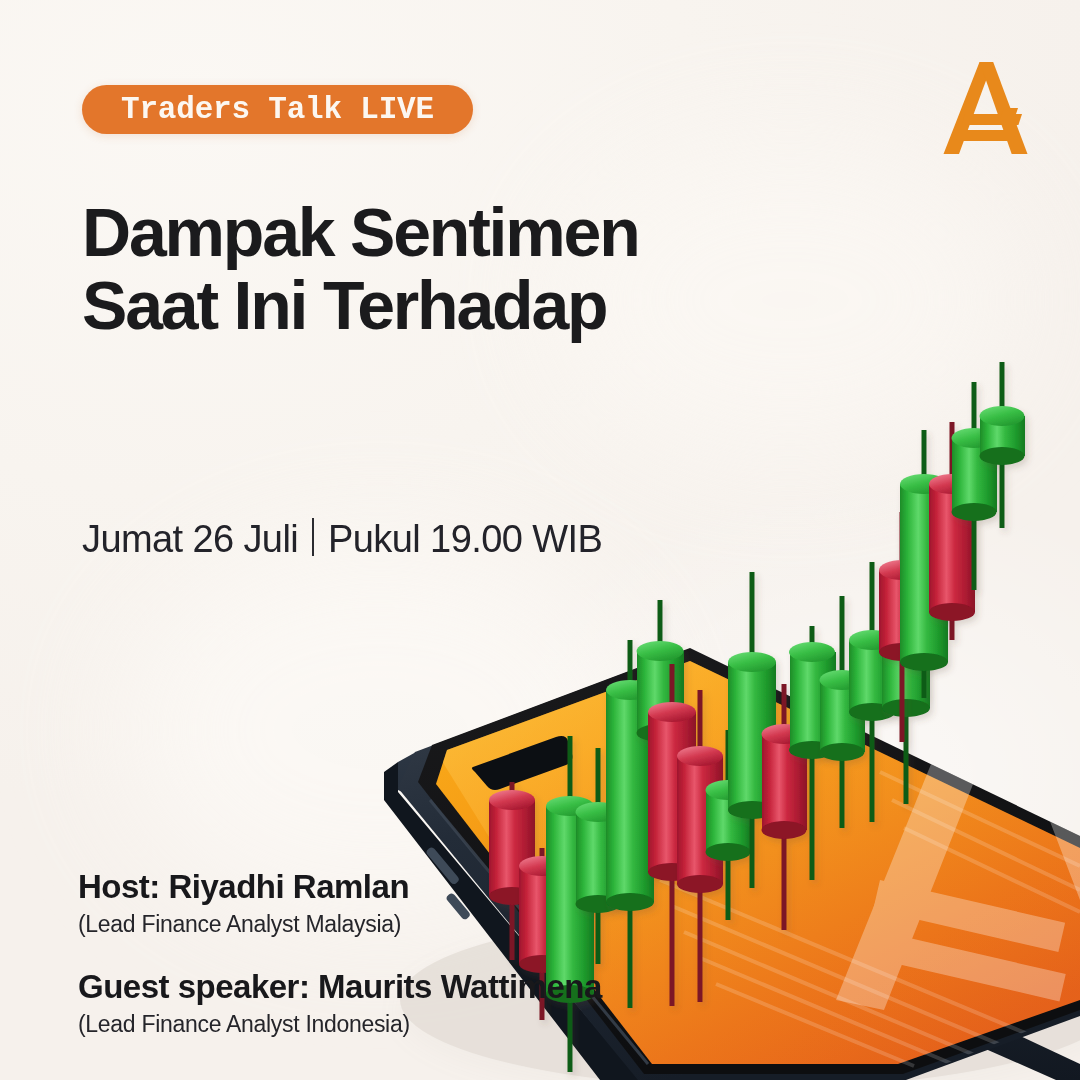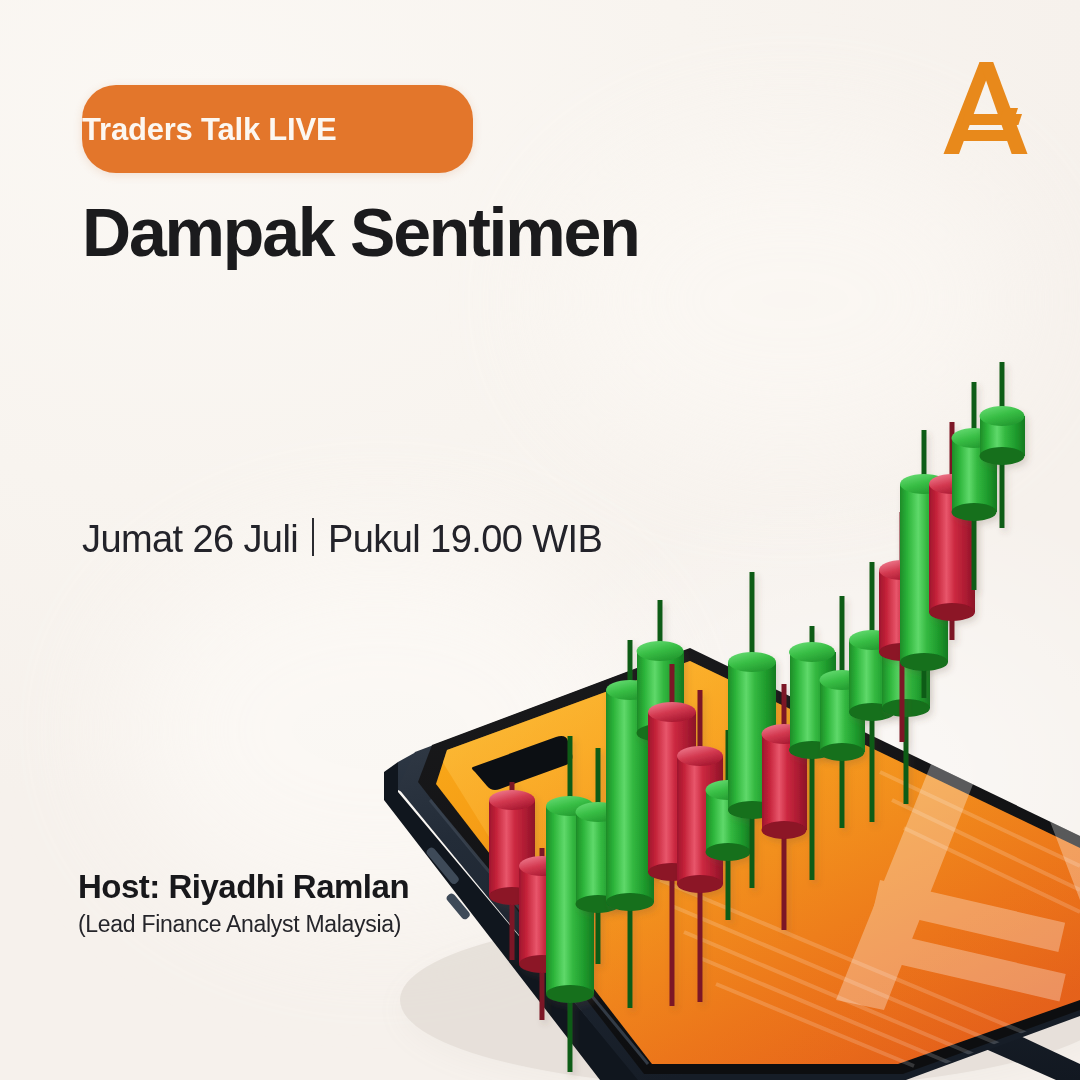--- a/index.html
+++ b/index.html
@@ -22,25 +22,26 @@
   }
 
   
   .bg-blob { position:absolute; border-radius:50%; filter:blur(60px); opacity:.55; }
   .blob-a { width:520px; height:380px; left:120px; top:540px; background:#FFFDFA; }
   .blob-b { width:460px; height:320px; left:560px; top:140px; background:#FDFAF6; }
 
   
   #badge {
     position:absolute; left:82px; top:85px;
-    width:391px; height:88px;
+    width:391px; height:49px;
     background:#E3762B;
     border-radius:34px;
-    display:flex; align-items:center; 
+    display:flex; align-items:center; justify-content:center;
     box-shadow:0 2px 10px rgba(190,100,35,.16);
+    font-family:Liberation Mono, monospace;
   }
   #badge-label {
     color:#FCF7F1;
     font-size:31px;
     font-weight:bold;
     letter-spacing:-0.2px;
     line-height:1;
   }
 
   
@@ -363,33 +364,38 @@
 
     </g>
   </svg>
 
   <div id="badge">
     <span id="badge-label">Traders Talk LIVE</span>
   </div>
 
   <h1 id="headline">
     <span class="hl-line">Dampak Sentimen</span>
+    <span class="hl-line">Saat Ini Terhadap</span>
   </h1>
 
   <div id="datetime">
     <span>Jumat 26 Juli</span>
     <span class="sep"></span>
     <span>Pukul 19.00 WIB</span>
   </div>
 
   <div id="credits">
     <div class="credit-block">
       <div class="credit-name">Host: Riyadhi Ramlan</div>
       <div class="credit-role">(Lead Finance Analyst Malaysia)</div>
     </div>
+    <div class="credit-block">
+      <div class="credit-name">Guest speaker: Maurits Wattimena</div>
+      <div class="credit-role">(Lead Finance Analyst Indonesia)</div>
+    </div>
   </div>
 
   <svg id="logo" viewBox="0 0 108 100">
     <g fill="#E8891B">
 
       <path d="M47.5 4 h13.5 l-10.5 28 -23.5 64 h-15.5 z"></path>
 
       <path d="M61 4 h-13.5 l10.5 28 10.2 28 h-0 l6.3 17 h-15.2 l-3.2 -9 -9.4 28 h0 z" opacity="0"></path>
       <path d="M47.6 4 h13.6 l34.3 92 h-15.8 z"></path>
 

